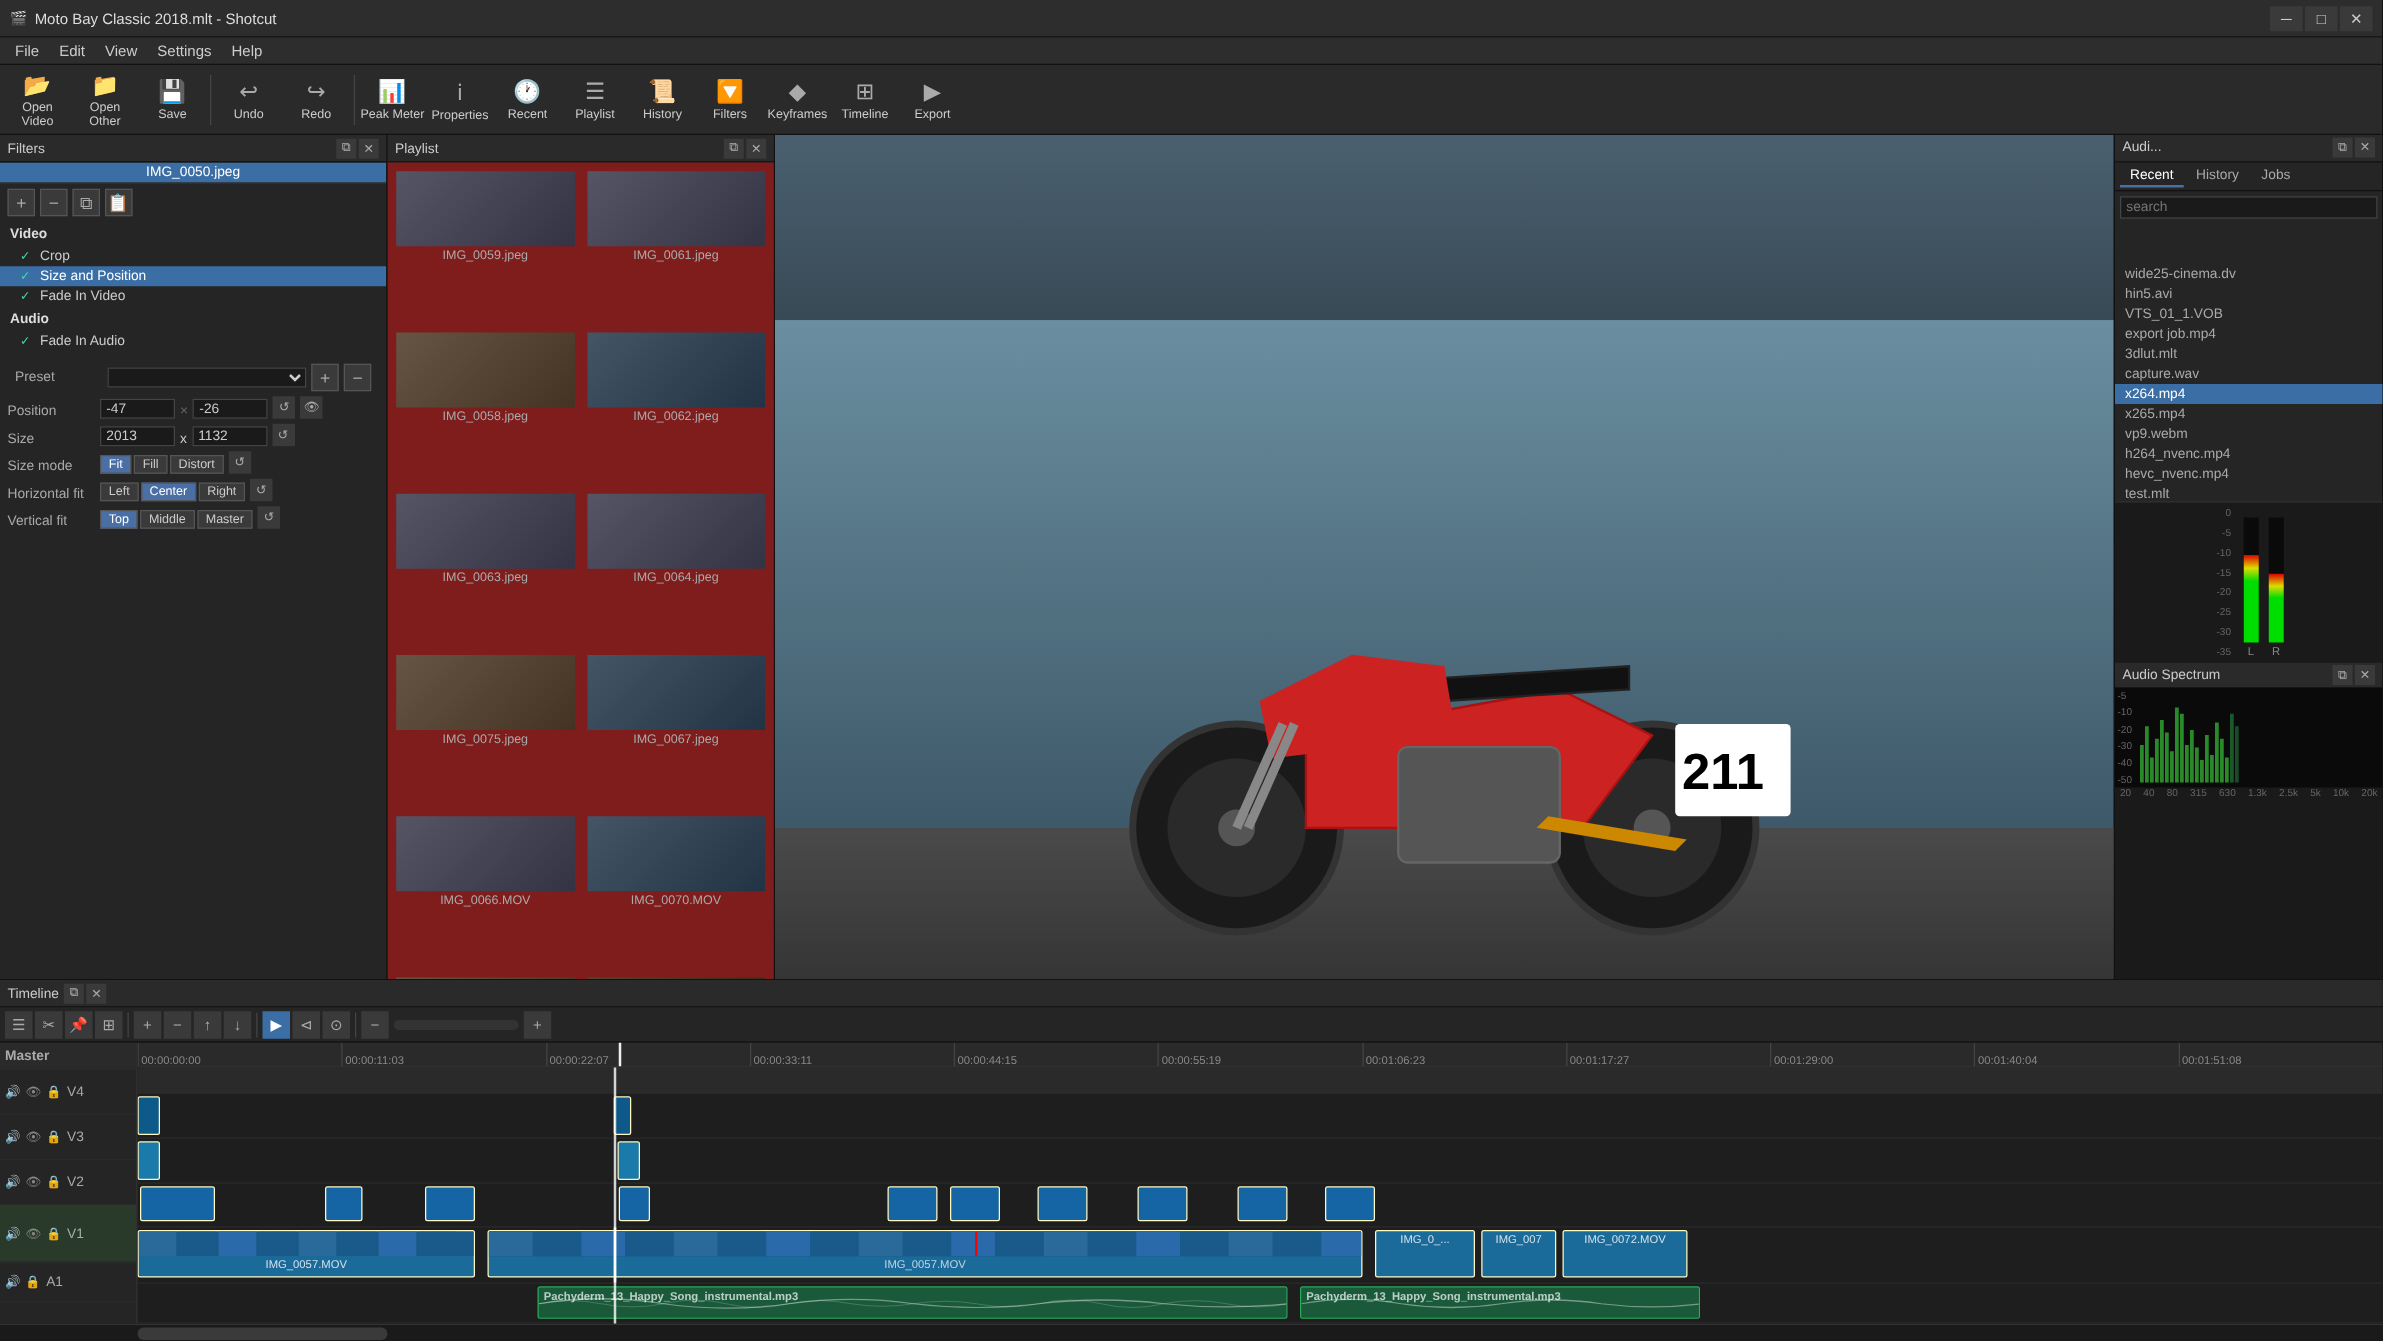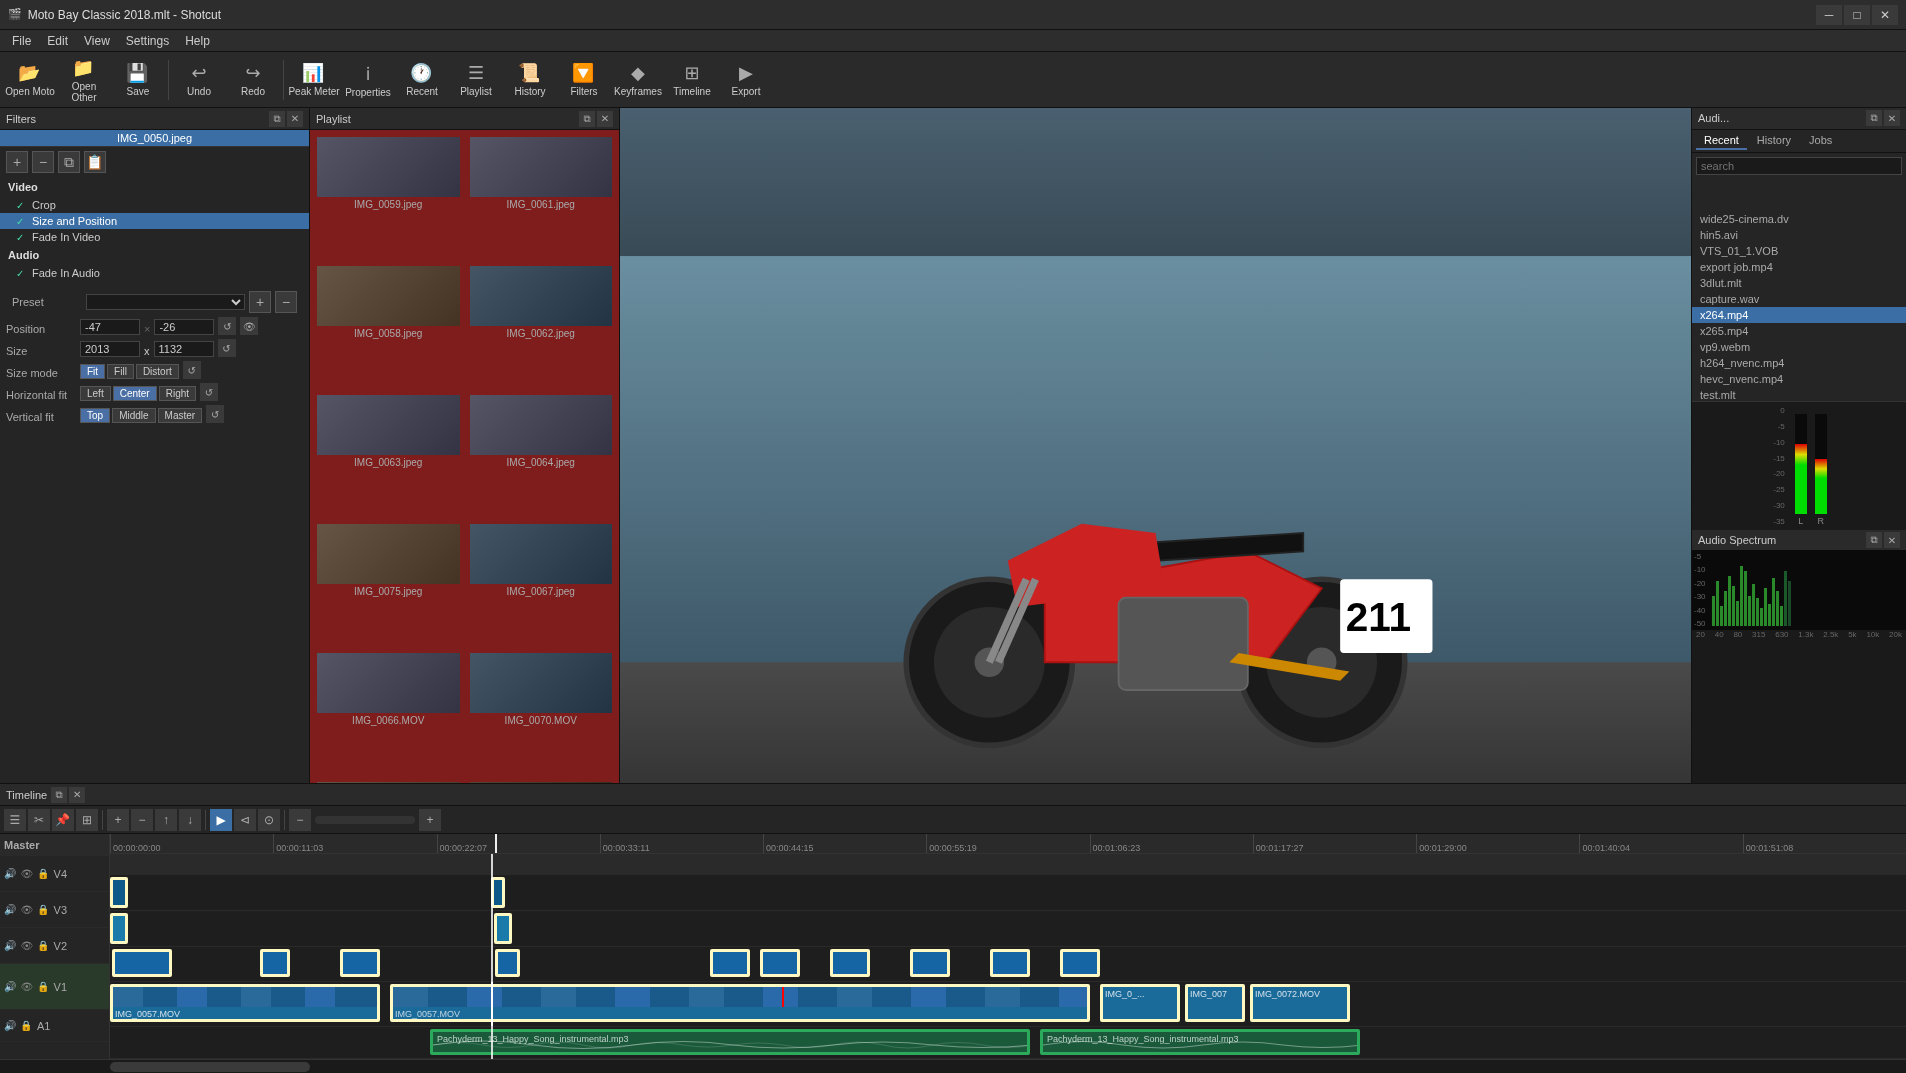--- a/index.html
+++ b/index.html
@@ -114,21 +114,21 @@
     .track-label-row.master { height: 22px; background: #2a2a2a; font-weight: bold; }
     .track-lock-btn { background: none; border: none; color: #888; cursor: pointer; font-size: 10px; }
 
     
     #timeline-ruler { height: 20px; background: #2a2a2a; border-bottom: 1px solid #333; position: relative; }
     .ruler-mark { flex: 1; border-left: 1px solid #444; display: flex; align-items: flex-end; padding: 0 2px; }
     .ruler-text { font-size: 9px; color: #888; }
 
     
     .timeline-track-row { height: 32px; border-bottom: 1px solid #2a2a2a; position: relative; }
-    .track-clip { position: absolute; top: 2px; height: calc(100% - 4px); background: #1a6a9a; border-radius: 2px; border: 3px solid #fef9c3; overflow: hidden; cursor: pointer; }
+    .track-clip { position: absolute; top: 2px; height: calc(100% - 4px); background: #1a6a9a; border-radius: 2px; border: 1px solid #fef9c3; overflow: hidden; cursor: pointer; text-align: center; }
     .track-clip.audio { background: #1a6a3a; border-color: #2aaa5a; }
     .track-clip.v4 { background: #0d5a8a; }
     .track-clip.v3 { background: #0d5a8a; }
     .track-clip.v2 { background: #1565a5; }
     .clip-label { font-size: 9px; color: rgba(255,255,255,0.8); padding: 1px 2px; white-space: nowrap; overflow: hidden; }
 
     
     .clip-waveform { width: 100%; height: 50%; background: repeating-linear-gradient(90deg, rgba(255,255,255,0.1) 0px, rgba(255,255,255,0.05) 2px, transparent 2px, transparent 4px); }
 
     
@@ -185,21 +185,21 @@
   <div class="menu-item">File</div>
   <div class="menu-item">Edit</div>
   <div class="menu-item">View</div>
   <div class="menu-item">Settings</div>
   <div class="menu-item">Help</div>
 </div>
 
 <div id="toolbar">
   <button class="tool-btn">
     <span class="tool-icon">📂</span>
-    <span>Open Moto</span>
+    <span>Open Video</span>
   </button>
   <button class="tool-btn">
     <span class="tool-icon">📁</span>
     <span>Open Other</span>
   </button>
   <button class="tool-btn">
     <span class="tool-icon">💾</span>
     <span>Save</span>
   </button>
   <div class="toolbar-sep"></div>
@@ -910,21 +910,21 @@
         <div class="track-clip" style="left:1075px;width:60px;height:38px;">
           <span class="clip-label">IMG_007</span>
         </div>
         <div class="track-clip" style="left:1140px;width:100px;height:38px;">
           <span class="clip-label">IMG_0072.MOV</span>
         </div>
 
         <div style="position:absolute;top:0;left:381px;width:2px;background:#fff;height:100%;z-index:10;"></div>
       </div>
 
-      <div class="timeline-track-row" style="height:32px;position:relative;">
+      <div class="timeline-track-row" style="height:32px;position:relative;font-weight:bold;">
 
         <div class="track-clip audio" style="left:320px;width:600px;height:26px;">
           <svg width="600" height="26">
             <rect width="600" height="26" fill="#1a5a3a"></rect>
 
             <path d="M0,13 Q50,5 100,13 Q150,20 200,13 Q250,6 300,13 Q350,19 400,13 Q450,7 500,13 Q550,18 600,13" fill="none" stroke="rgba(255,255,255,0.4)" stroke-width="1"></path>
             <path d="M0,13 Q25,8 50,13 Q75,18 100,13 Q125,7 150,13 Q175,19 200,13 Q225,8 250,13 Q275,17 300,13 Q325,9 350,13 Q375,18 400,13 Q425,7 450,13 Q475,19 500,13 Q525,8 550,13 Q575,18 600,13" fill="none" stroke="rgba(255,255,255,0.3)" stroke-width="0.5"></path>
           </svg>
           <span class="clip-label" style="position:absolute;top:1px;left:2px;font-size:9px;color:rgba(255,255,255,0.7);">Pachyderm_13_Happy_Song_instrumental.mp3</span>
         </div>

